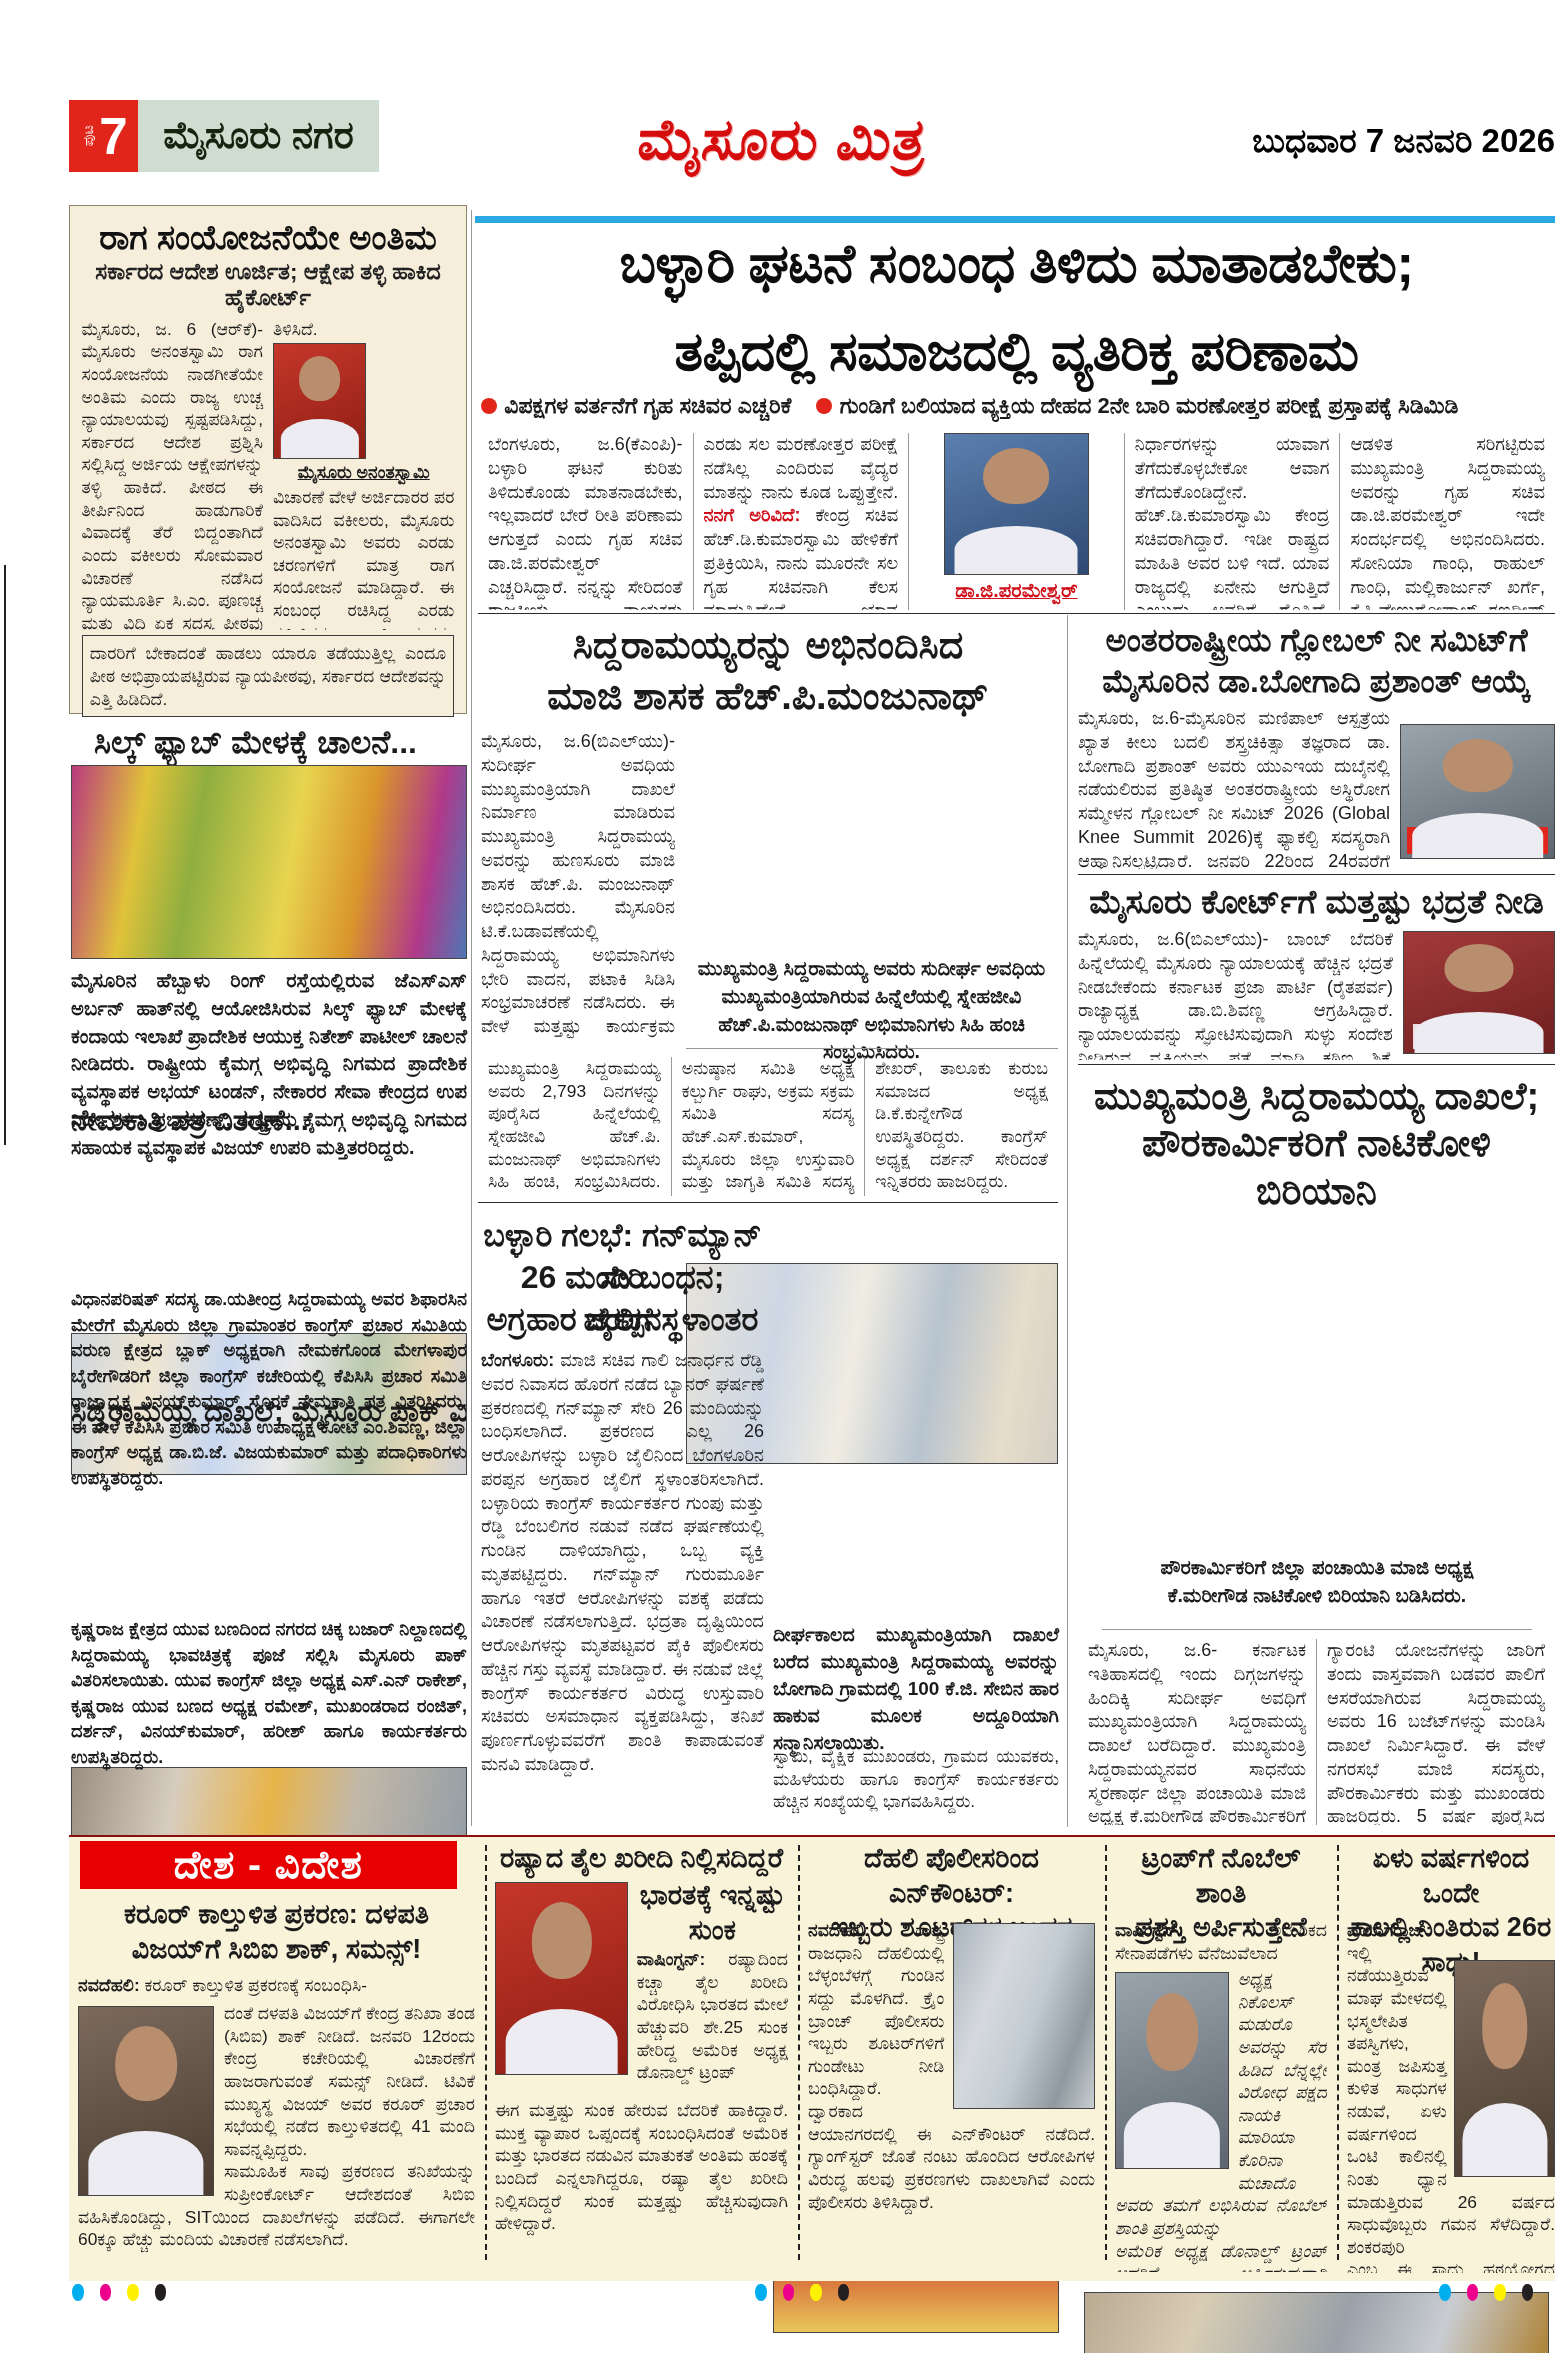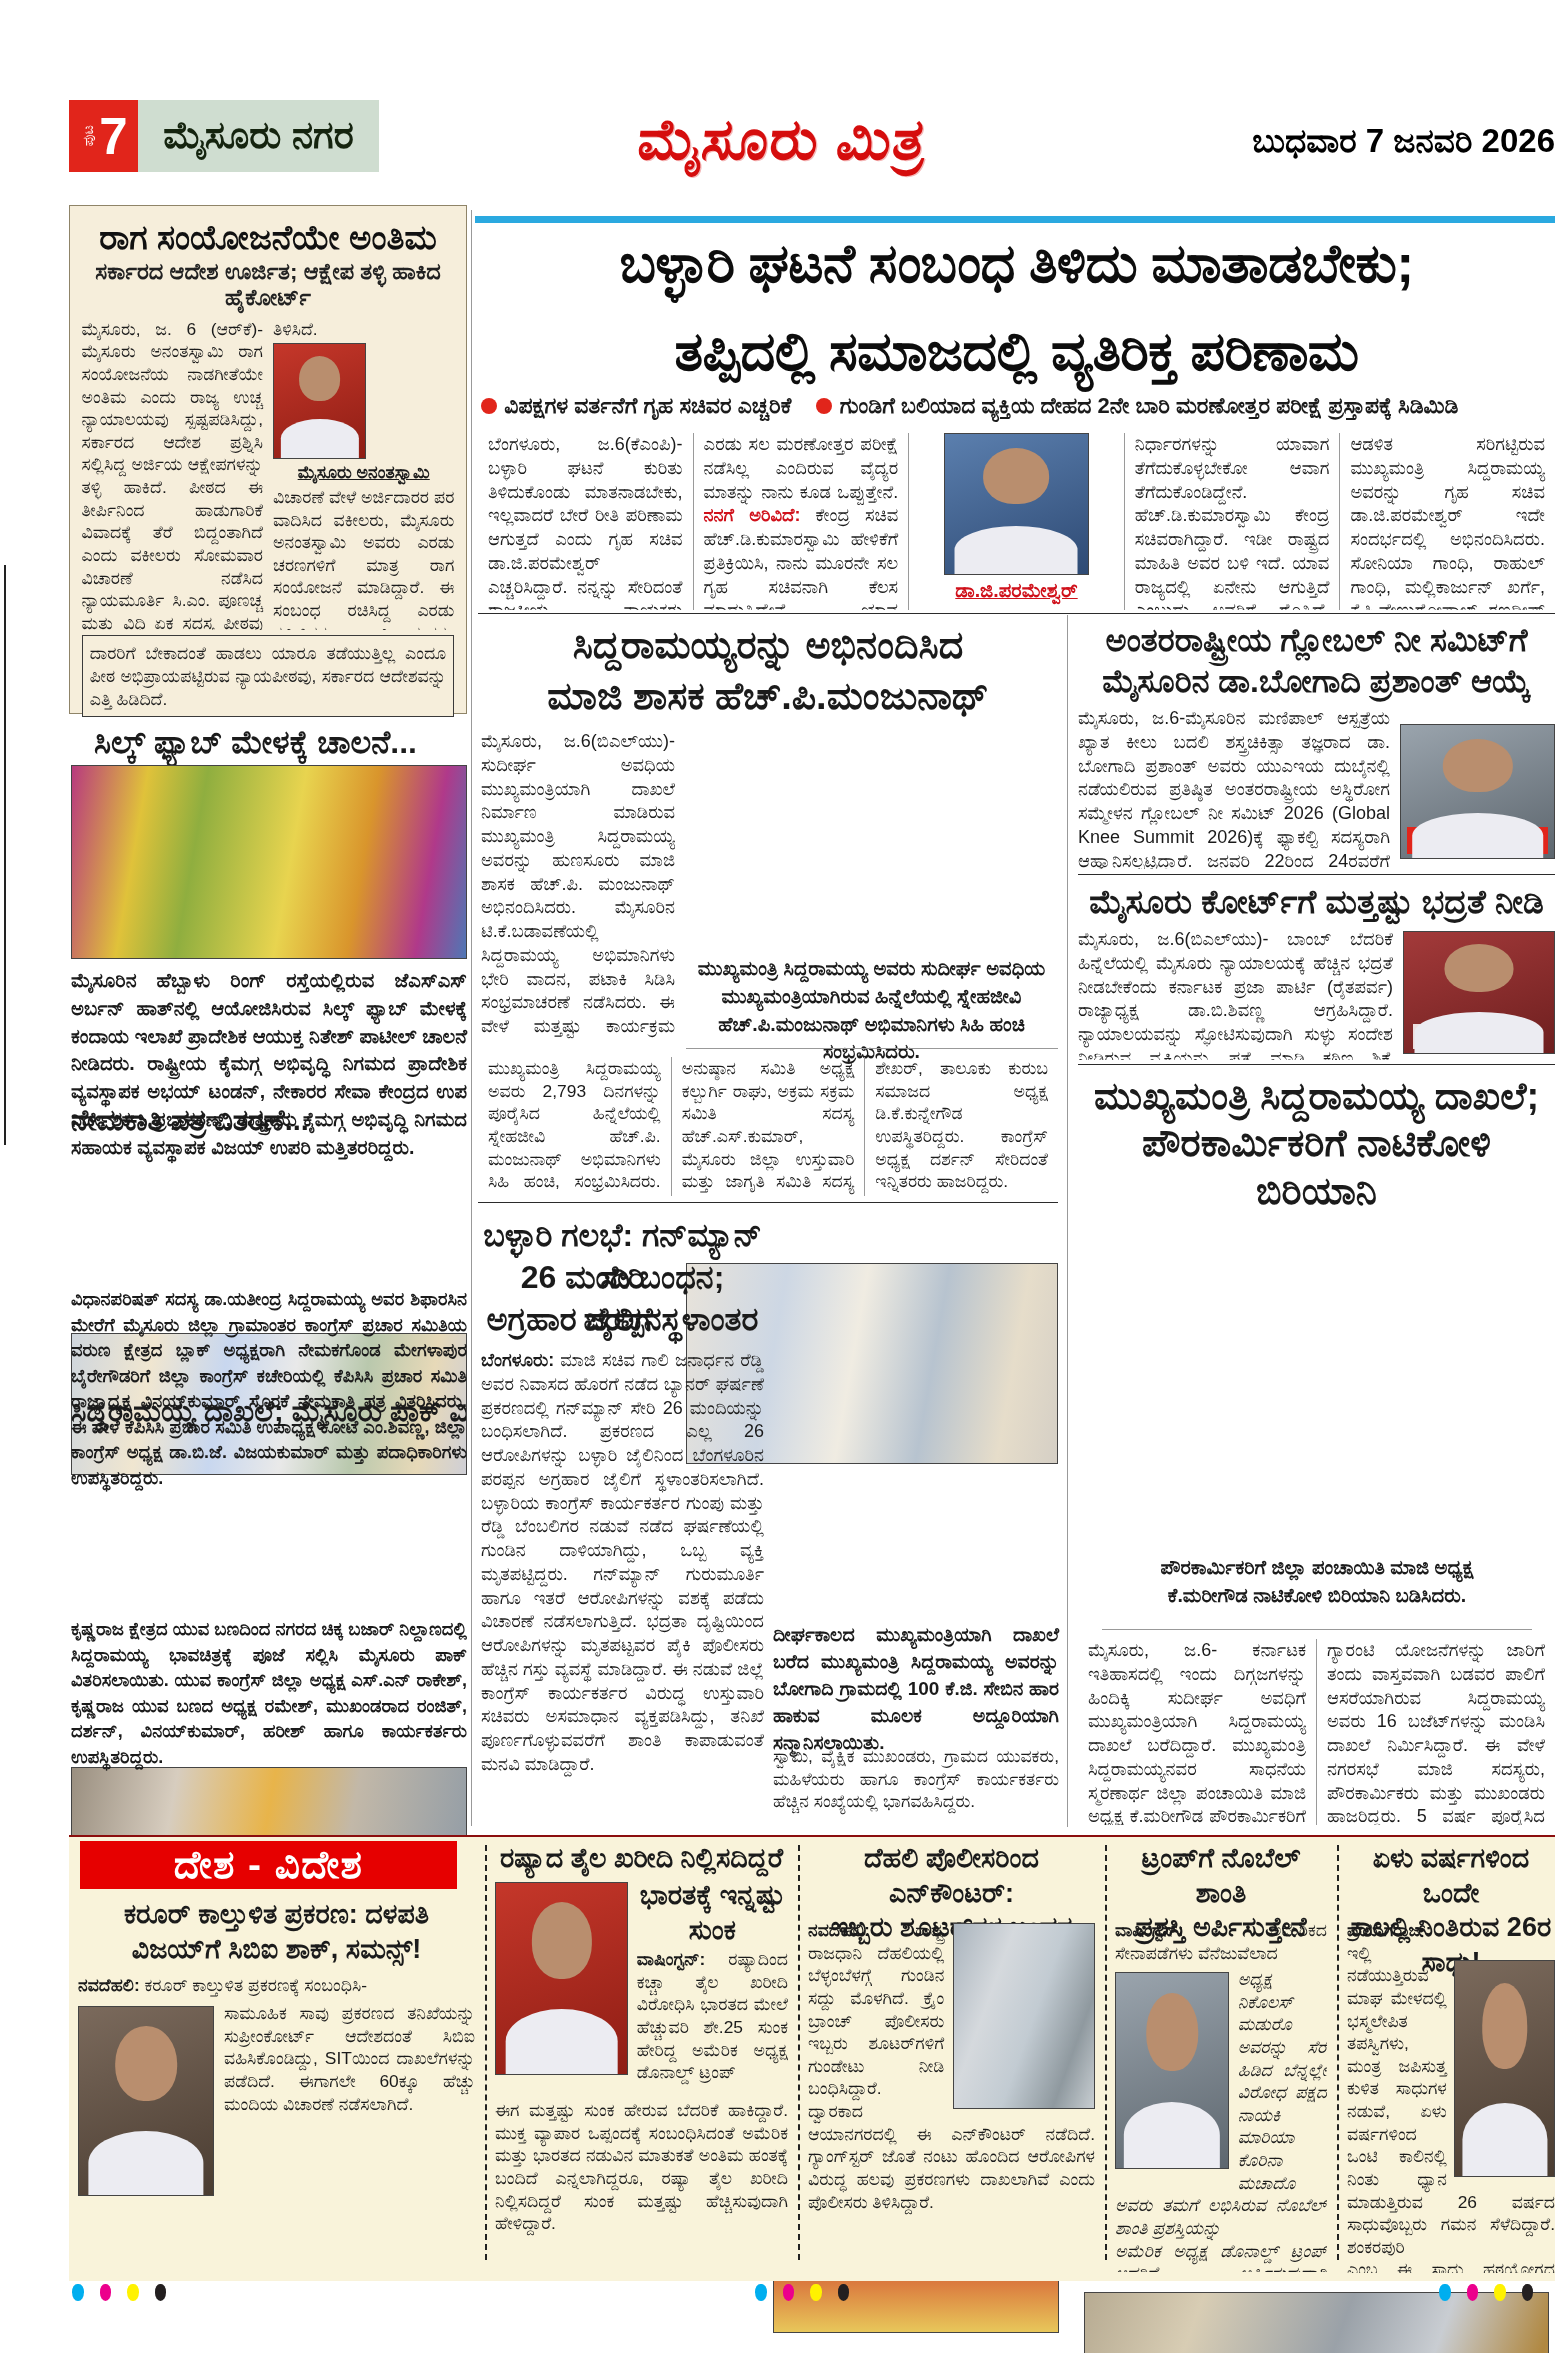--- a/index.html
+++ b/index.html
@@ -240,20 +240,21 @@
   <div class="abs wh" style="left:78px;top:1897px;width:397px;">
     <div>ಕರೂರ್ ಕಾಲ್ತುಳಿತ ಪ್ರಕರಣ: ದಳಪತಿ</div>
     <div>ವಿಜಯ್‌ಗೆ ಸಿಬಿಐ ಶಾಕ್, ಸಮನ್ಸ್!</div>
   </div>
   <div class="abs wb" style="left:78px;top:1974px;width:397px;">
     <b class="lead-in">ನವದೆಹಲಿ:</b>
     <span>ಕರೂರ್ ಕಾಲ್ತುಳಿತ ಪ್ರಕರಣಕ್ಕೆ ಸಂಬಂಧಿಸಿ-</span>
   </div>
   <div class="abs" style="left:78px;top:2002px;width:397px;height:272px;overflow:hidden;">
     <div class="photo portrait p-dark" style="float:left;width:136px;height:190px;margin:4.3px 10px 4.3px 0;"></div>
+    <div class="wb">ದಂತೆ ದಳಪತಿ ವಿಜಯ್‌ಗೆ ಕೇಂದ್ರ ತನಿಖಾ ತಂಡ (ಸಿಬಿಐ) ಶಾಕ್ ನೀಡಿದೆ. ಜನವರಿ 12ರಂದು ಕೇಂದ್ರ ಕಚೇರಿಯಲ್ಲಿ ವಿಚಾರಣೆಗೆ ಹಾಜರಾಗುವಂತೆ ಸಮನ್ಸ್ ನೀಡಿದೆ. ಟಿವಿಕೆ ಮುಖ್ಯಸ್ಥ ವಿಜಯ್ ಅವರ ಕರೂರ್ ಪ್ರಚಾರ ಸಭೆಯಲ್ಲಿ ನಡೆದ ಕಾಲ್ತುಳಿತದಲ್ಲಿ 41 ಮಂದಿ ಸಾವನ್ನಪ್ಪಿದ್ದರು.</div>
     <div class="wb">ಸಾಮೂಹಿಕ ಸಾವು ಪ್ರಕರಣದ ತನಿಖೆಯನ್ನು ಸುಪ್ರೀಂಕೋರ್ಟ್ ಆದೇಶದಂತೆ ಸಿಬಿಐ ವಹಿಸಿಕೊಂಡಿದ್ದು, SITಯಿಂದ ದಾಖಲೆಗಳನ್ನು ಪಡೆದಿದೆ. ಈಗಾಗಲೇ 60ಕ್ಕೂ ಹೆಚ್ಚು ಮಂದಿಯ ವಿಚಾರಣೆ ನಡೆಸಲಾಗಿದೆ.</div>
   </div>
 
   <div class="abs wh" style="left:495px;top:1841px;width:293px;">ರಷ್ಯಾದ ತೈಲ ಖರೀದಿ ನಿಲ್ಲಿಸದಿದ್ದರೆ</div>
   <div class="abs" style="left:495px;top:1878px;width:293px;height:217px;overflow:hidden;">
     <div class="photo portrait p-red" style="float:left;width:133px;height:193px;margin:4.3px 8.7px 4.3px 0;"></div>
     <div class="wh" style="text-align:center;">ಭಾರತಕ್ಕೆ ಇನ್ನಷ್ಟು ಸುಂಕ</div>
     <div class="wb" style="margin-top:1px;">
       <b class="lead-in">ವಾಷಿಂಗ್ಟನ್:</b>
       <span>ರಷ್ಯಾದಿಂದ ಕಚ್ಚಾ ತೈಲ ಖರೀದಿ ವಿರೋಧಿಸಿ ಭಾರತದ ಮೇಲೆ ಹೆಚ್ಚುವರಿ ಶೇ.25 ಸುಂಕ ಹೇರಿದ್ದ ಅಮೆರಿಕ ಅಧ್ಯಕ್ಷ ಡೊನಾಲ್ಡ್ ಟ್ರಂಪ್</span>

